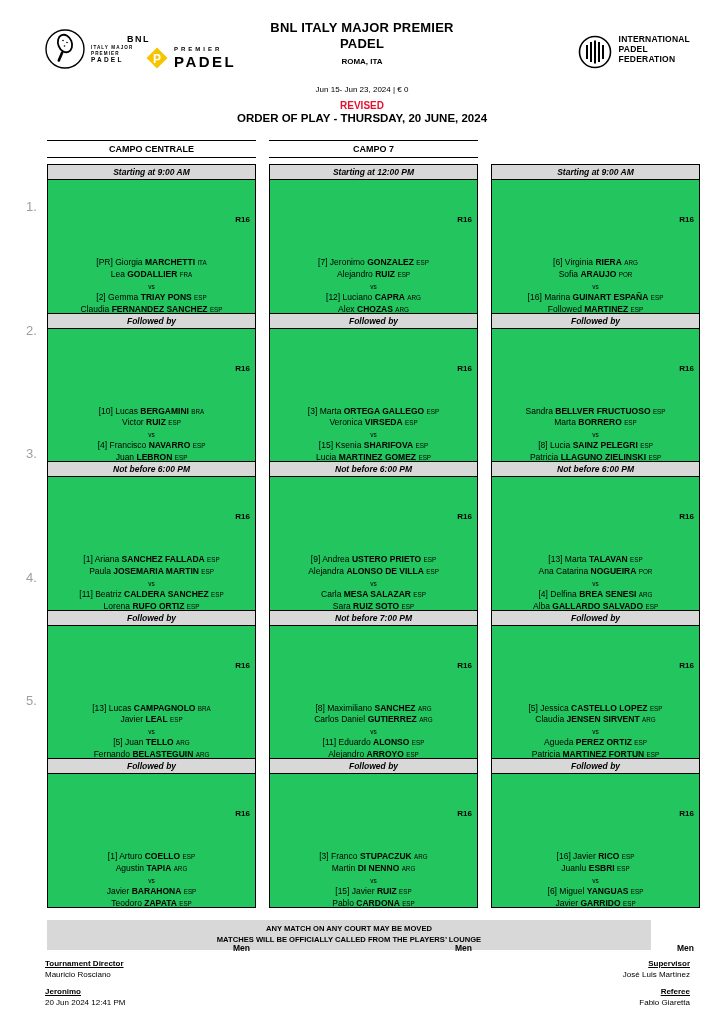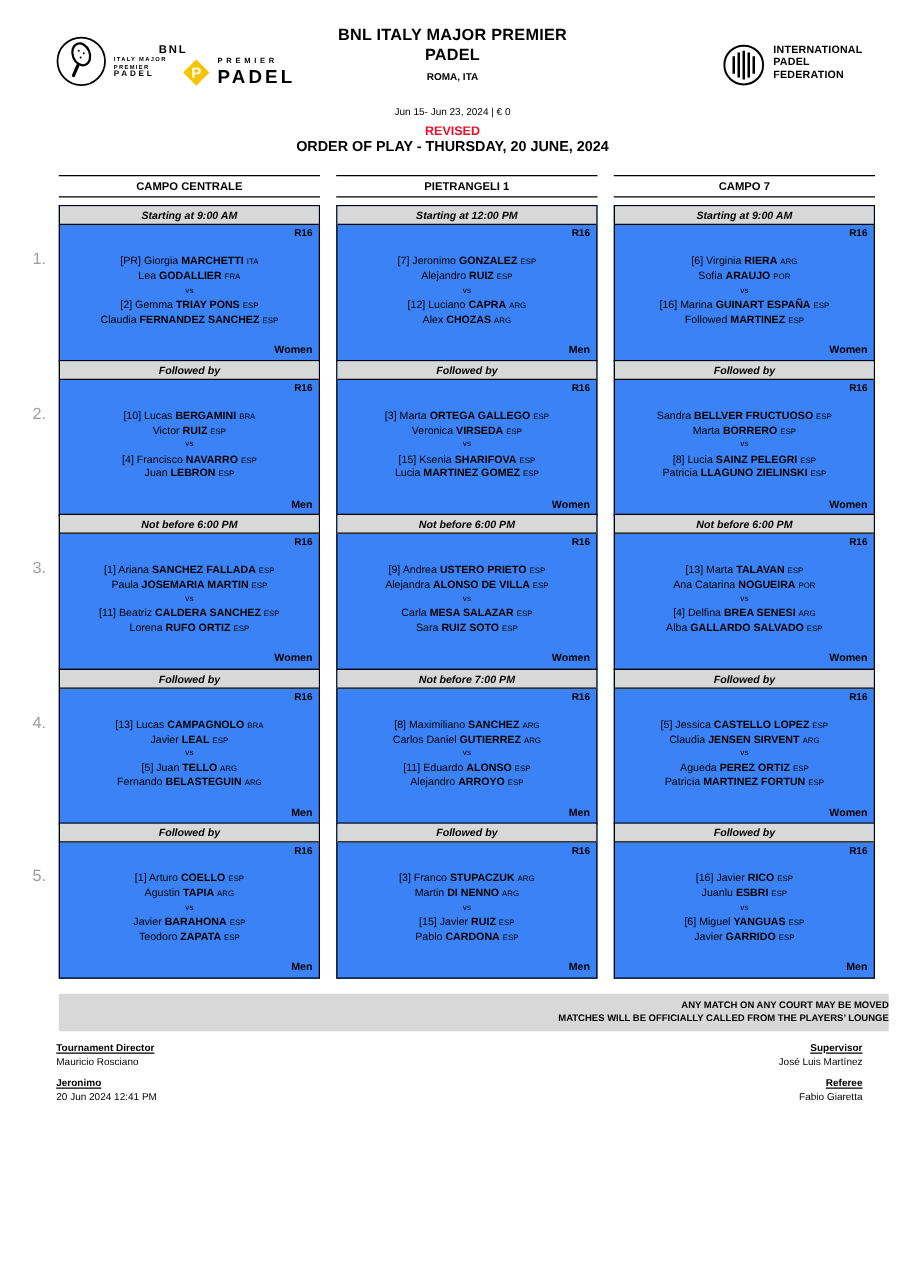--- a/index.html
+++ b/index.html
@@ -29,35 +29,35 @@
   .logo-fip { position:absolute; right:34px; top:20px; display:flex; align-items:flex-start; gap:6px; }
   .fip-text div { font-size:8.5px; font-weight:bold; line-height:1.18; letter-spacing:.2px; }
 
   
   .table-area { position:relative; width:653px; margin:16px 0 0 47px; }
   .court-headers { display:grid; grid-template-columns:repeat(3,1fr); column-gap:13px; margin-bottom:6px; }
   .court-header { border-top:1.5px solid #000; border-bottom:1.5px solid #000; text-align:center;
                   font-weight:bold; font-size:9px; padding:3px 0; }
   .match-grid { display:grid; grid-template-columns:repeat(3,1fr); column-gap:13px; }
   .court-col { display:flex; flex-direction:column; }
-  .match-cell { height:125px; border:1.5px solid #000; background:#3b82f6; display:flex; flex-direction:column; }
+  .match-cell { height:150px; border:1.5px solid #000; background:#22c55e; display:flex; flex-direction:column;gap:33px; }
   .match-cell + .match-cell { margin-top:-1.5px; }
   .sched-bar { background:#d8d8d8; border-bottom:1.5px solid #000; font-style:italic; font-weight:bold;
                font-size:8.5px; text-align:center; padding:2px 0; }
   .round { text-align:right; font-weight:bold; font-size:8px; padding:2px 5px 0; }
   .players { flex:1; display:flex; flex-direction:column; justify-content:center; text-align:center;
              font-size:8.5px; line-height:1.4; }
   .player .surname { font-weight:bold; }
   .player .cc { font-size:6.3px; }
   .vs { font-size:6.5px; margin:1px 0; }
   .gender { text-align:right; font-weight:bold; font-size:8.5px; padding:0 5px 4px; }
   .row-num { position:absolute; left:-21px; font-size:13px; color:#9e9e9e; }
 
   
-  .banner { width:664px; margin:12px 0 0 47px; background:#d8d8d8; text-align:right;
+  .banner { width:604px; margin:12px 0 0 47px; background:#d8d8d8; text-align:center;
             font-weight:bold; font-size:7.6px; padding:3px 0 4px; line-height:1.5; }
   .officials { display:flex; justify-content:space-between; margin:9px 34px 0 45px; font-size:8px; }
   .off-right { text-align:right; }
   .off-label { font-weight:bold; text-decoration:underline; margin-bottom:2px; }
   .off-value { margin-bottom:8px; }
 </style>
 </head>
 <body>
 
 <div class="page">
@@ -122,21 +122,20 @@
   <div class="table-area">
     <div>
         <div class="row-num" style="top: 58.5px;">1.</div>
         <div class="row-num" style="top: 182.5px;">2.</div>
         <div class="row-num" style="top: 305.5px;">3.</div>
         <div class="row-num" style="top: 429.5px;">4.</div>
         <div class="row-num" style="top: 552.5px;">5.</div>
       </div>
     <div class="court-headers">
         <div class="court-header">CAMPO CENTRALE</div>
-        <div class="court-header">PIETRANGELI 1</div>
         <div class="court-header">CAMPO 7</div>
       </div>
     <div class="match-grid">
         <div class="court-col">
           <div class="match-cell">
             <div class="sched-bar">Starting at 9:00 AM</div>
             <div class="round">R16</div>
             <div class="players">
               <div class="player"><span class="given">[PR] Giorgia</span> <span class="surname">MARCHETTI</span> <span class="cc">ITA</span></div>
               <div class="player"><span class="given">Lea</span> <span class="surname">GODALLIER</span> <span class="cc">FRA</span></div>

